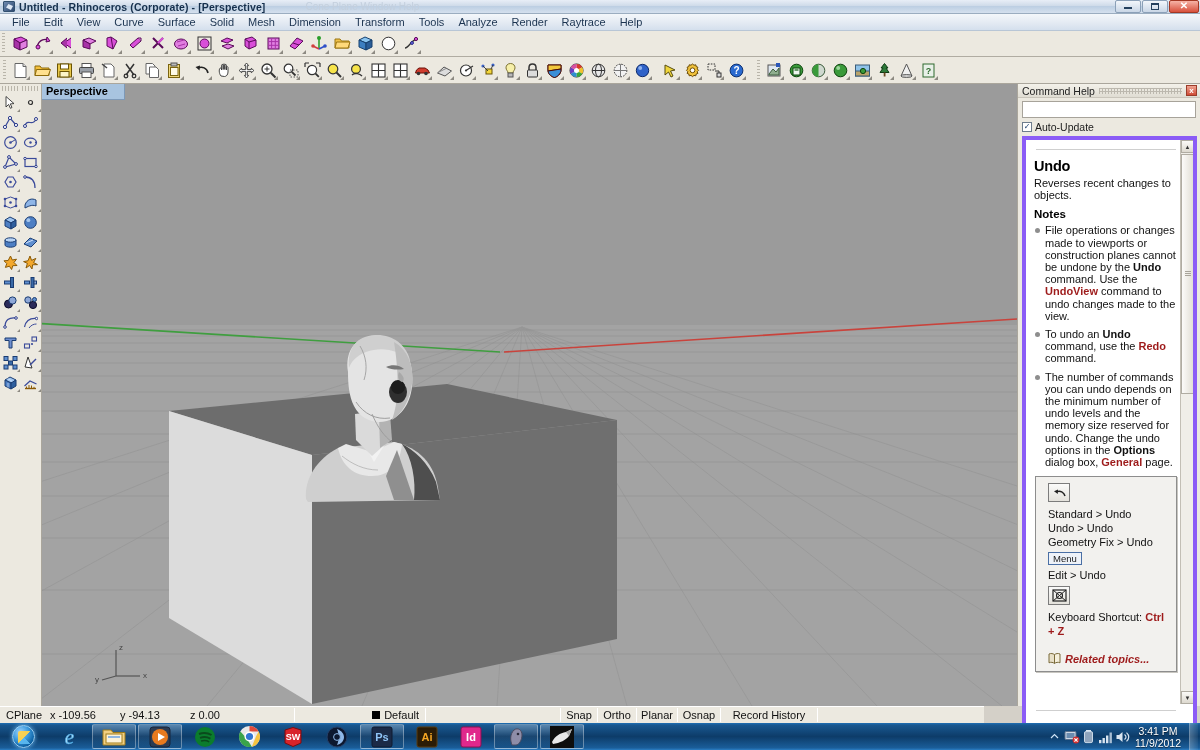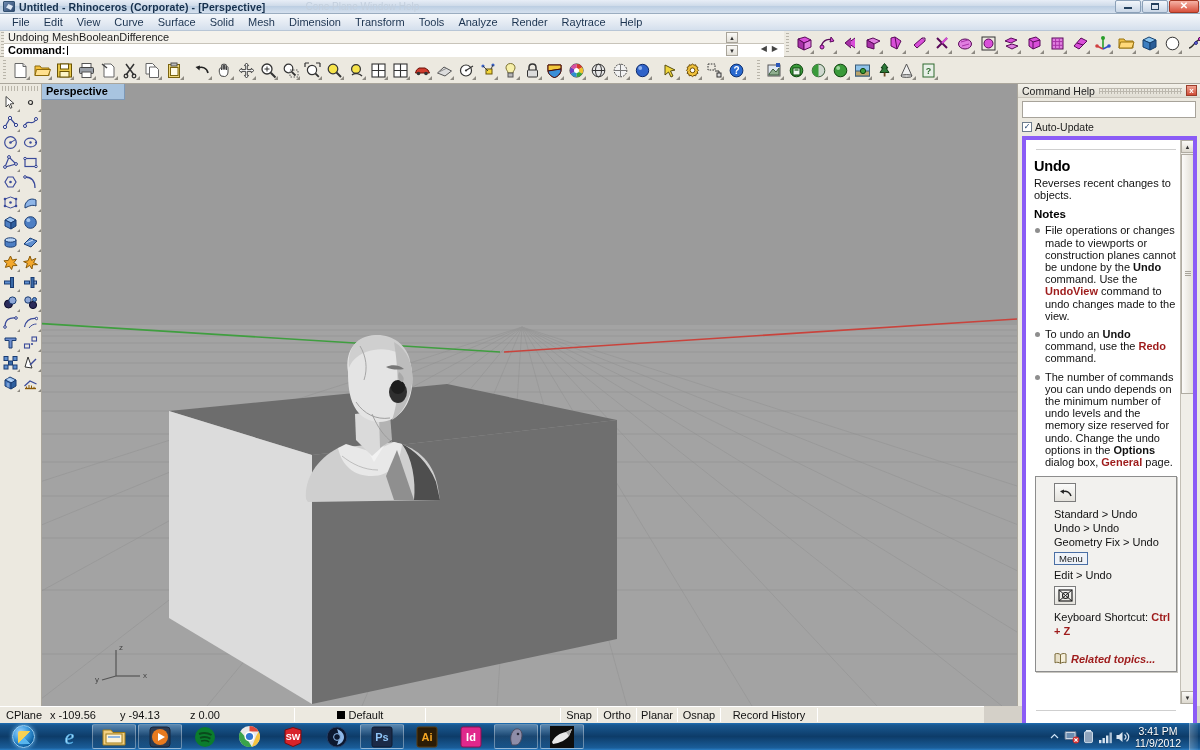--- a/index.html
+++ b/index.html
@@ -201,21 +201,21 @@
   .hp-h2 { font-size:11.5px; font-weight:bold; color:#000; margin:0 0 4px 0; }
   .hp-ul { list-style:none; margin:0 0 8px 0; padding:0; }
   .hp-li { font-size:11px; color:#111; line-height:12.2px; padding-left:11px; position:relative; margin-bottom:6px;}
   .hp-li:before {
     content:''; position:absolute; left:1px; top:4px; width:5px;height:5px;
     border-radius:50%; background:#8e8e8e;
   }
   .hp-b { font-weight:bold; }
   .hp-red { color:#9e1b1b; font-weight:bold; }
   .hp-box {
-    border:1px solid #8d8d8d; background:#f2f1ee; margin:4px 1px 0 1px; padding:6px 5px 6px 18px;
+    border:1px solid #8d8d8d; background:#f2f1ee; margin:4px 1px 0 1px; padding:6px 5px 6px 12px;
     box-shadow: 1px 1px 0 #c8c6c0;
   }
   .hp-iconbtn {
     width:22px;height:19px;border:1px solid #7c7c7c;background:linear-gradient(#fbfbfa,#e4e2dc);
     display:flex;align-items:center;justify-content:center;margin-bottom:5px;
   }
   .hp-line { font-size:11px; color:#111; line-height:14px; }
   .hp-menubtn {
     display:inline-block; border:1px solid #4a6fa5; background:#eef2f8;
     font-size:9.5px; padding:0px 4px; margin:3px 0 3px 0; color:#1b1b1b;
@@ -327,36 +327,20 @@
     <div class="menu-item">Dimension</div>
     <div class="menu-item">Transform</div>
     <div class="menu-item">Tools</div>
     <div class="menu-item">Analyze</div>
     <div class="menu-item">Render</div>
     <div class="menu-item">Raytrace</div>
     <div class="menu-item">Help</div>
   </div>
 
   <div class="cmdarea">
-    <div class="cmd-left">
-      <div class="cmd-grip"></div>
-      <div class="cmd-history">Undoing MeshBooleanDifference</div>
-      <div class="cmd-prompt">
-        <span>Command:</span>
-        <span class="cmd-caret"></span>
-      </div>
-      <div class="cmd-spin">
-        <div>▲</div>
-        <div>▼</div>
-      </div>
-      <div class="cmd-arrows">
-        <span>◀</span>
-        <span>▶</span>
-      </div>
-    </div>
 
     <div class="cmd-right">
       <div class="tgrip"></div>
 
       <div class="tbtn">
         <svg width="17" height="17" viewBox="0 0 17 17">
             <path d="M2 4 L9 2 L15 5 L8 8 Z" fill="#d94fd9" stroke="#5a0a5a" stroke-width="1"></path>
             <path d="M2 4 L2 12 L8 15 L8 8 Z" fill="#a832a8" stroke="#5a0a5a" stroke-width="1"></path>
             <path d="M8 8 L15 5 L15 12 L8 15 Z" fill="#e07fe0" stroke="#5a0a5a" stroke-width="1"></path>
           </svg>
@@ -1138,21 +1122,21 @@
       </div>
     </div>
   </div>
 
   <div class="statusbar">
     <div class="sb-cell" style="width:44px;">CPlane</div>
     <div class="sb-cell" style="width:70px;">x -109.56</div>
     <div class="sb-cell" style="width:70px;">y -94.13</div>
     <div class="sb-cell" style="width:110px;">z 0.00</div>
     <div class="sb-div"></div>
-    <div class="sb-cell" style="width:130px;justify-content:center;">
+    <div class="sb-cell" style="width:130px;justify-content:flex-end;">
       <span class="sb-layer-swatch"></span>
       <span>Default</span>
     </div>
     <div class="sb-div"></div>
     <div class="sb-cell" style="width:134px;"></div>
     <div class="sb-div"></div>
     <div class="sb-cell" style="width:36px;justify-content:center;">Snap</div>
     <div class="sb-div"></div>
     <div class="sb-cell" style="width:38px;justify-content:center;">Ortho</div>
     <div class="sb-div"></div>

